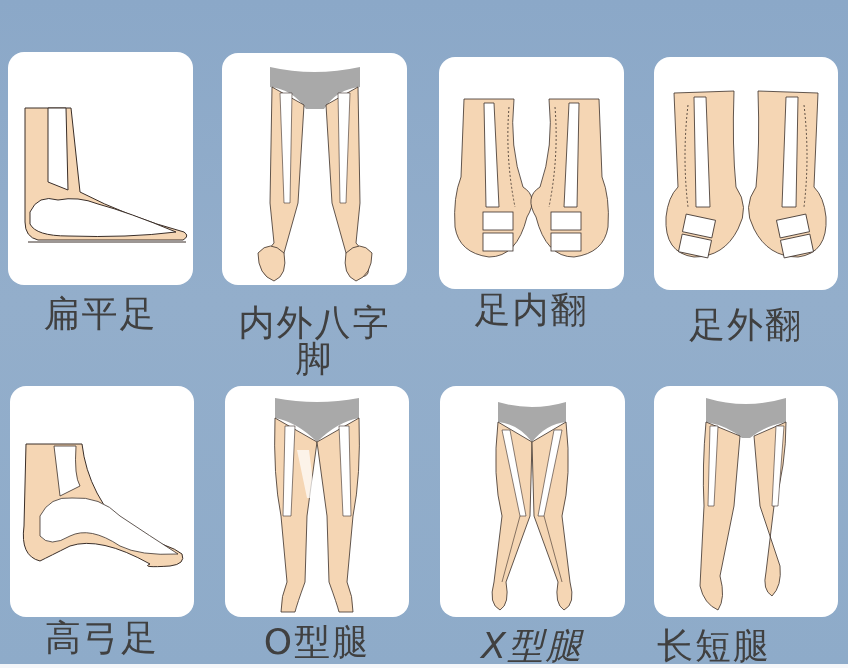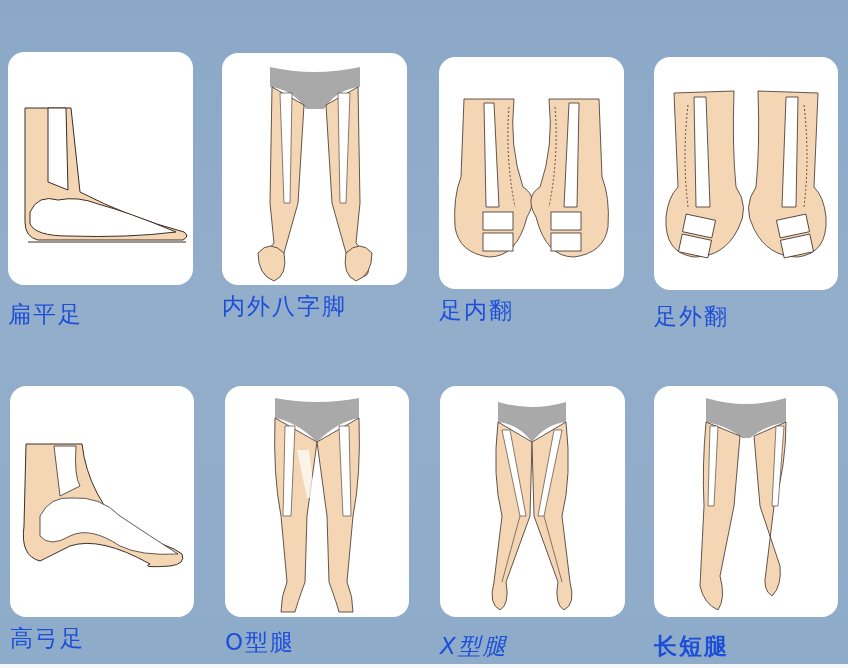--- a/index.html
+++ b/index.html
@@ -1,21 +1,21 @@
 <!DOCTYPE html>
 <html><head>
 <meta charset="utf-8">
 <style>
   html,body{margin:0;padding:0;}
   body{width:848px;height:668px;position:relative;overflow:hidden;
     background:linear-gradient(180deg,#8ba8c8 0%,#93aecb 45%,#8eabc9 100%);
     font-family:"DejaVu Sans","Liberation Sans",sans-serif;}
   .card{position:absolute;background:#fff;border-radius:16px;overflow:hidden;}
   .card svg{position:absolute;left:0;top:0;width:100%;height:100%;}
-  .label{position:absolute;text-align:left;color:#1d4ed8;font-size:23px;letter-spacing:2px;line-height:36px;}
+  .label{position:absolute;text-align:center;color:#404040;font-size:36px;letter-spacing:2px;line-height:36px;}
   .bottom-strip{position:absolute;left:0;right:0;bottom:0;height:4px;background:#f4f6f9;}
 </style>
 </head>
 <body>
 
 <div class="card" style="left:8px;top:52px;width:185px;height:233px;">
   <svg viewBox="0 0 185 233">
     <path d="M17 56 L17 170 Q17 185 30 188 L175 188 Q182 184 176 180 Q120 165 72 140 L63 56 Z" fill="#f5d6b4" stroke="#3a2e28" stroke-width="1"></path>
     <path d="M40 56 L40 130 L60 138 L58 56 Z" fill="#fff" stroke="#3a2e28" stroke-width="1"></path>
     <path d="M22 160 Q30 142 50 148 Q70 144 90 152 Q120 160 168 180 Q120 186 60 184 Q28 184 22 172 Z" fill="#fff" stroke="#3a2e28" stroke-width="1"></path>
@@ -28,21 +28,21 @@
   <svg viewBox="0 0 185 232">
     <path d="M48 14 Q92 24 138 14 L138 34 Q115 36 102 56 L84 56 Q70 36 48 34 Z" fill="#a9a9a9"></path>
     <path d="M50 34 L82 52 L76 150 L62 200 Q48 232 42 220 Q36 206 52 190 L48 150 Z" fill="#f5d6b4" stroke="#3a2e28" stroke-width="0.8"></path>
     <path d="M136 34 L104 52 L110 150 L124 200 Q140 232 146 220 Q150 206 134 190 L138 150 Z" fill="#f5d6b4" stroke="#3a2e28" stroke-width="0.8"></path>
     <path d="M58 40 L70 40 L68 150 L62 150 Z" fill="#fff" stroke="#3a2e28" stroke-width="0.6"></path>
     <path d="M116 40 L128 40 L124 150 L118 150 Z" fill="#fff" stroke="#3a2e28" stroke-width="0.6"></path>
     <path d="M36 200 Q48 186 62 200 Q66 222 52 228 Q36 222 36 200 Z" fill="#f5d6b4" stroke="#3a2e28" stroke-width="0.8"></path>
     <path d="M150 200 Q138 186 124 200 Q120 222 134 228 Q150 222 150 200 Z" fill="#f5d6b4" stroke="#3a2e28" stroke-width="0.8"></path>
   </svg>
 </div>
-<div class="label" style="left:222px;top:288px;width:185px;">内外八字脚</div>
+<div class="label" style="left:222px;top:308px;width:185px;font-family:Liberation Mono, monospace;">内外八字脚</div>
 
 <div class="card" style="left:439px;top:57px;width:185px;height:232px;">
   <svg viewBox="0 0 185 232">
     <path d="M25 42 L75 42 Q70 90 84 130 Q100 140 88 160 Q78 200 50 200 Q20 196 16 170 Q14 140 22 120 Z" fill="#f5d6b4" stroke="#3a2e28" stroke-width="0.8"></path>
     <path d="M45 46 L55 46 L60 150 L47 150 Z" fill="#fff" stroke="#3a2e28" stroke-width="0.8"></path>
     <rect x="44" y="155" width="30" height="18" fill="#fff" stroke="#3a2e28" stroke-width="0.8"></rect>
     <rect x="44" y="176" width="30" height="18" fill="#fff" stroke="#3a2e28" stroke-width="0.8"></rect>
     <path d="M160 42 L110 42 Q115 90 101 130 Q85 140 97 160 Q107 200 135 200 Q165 196 169 170 Q171 140 163 120 Z" fill="#f5d6b4" stroke="#3a2e28" stroke-width="0.8"></path>
     <path d="M130 46 L140 46 L138 150 L125 150 Z" fill="#fff" stroke="#3a2e28" stroke-width="0.8"></path>
     <rect x="112" y="155" width="30" height="18" fill="#fff" stroke="#3a2e28" stroke-width="0.8"></rect>
@@ -60,21 +60,21 @@
     <rect x="30" y="160" width="30" height="18" fill="#fff" stroke="#3a2e28" stroke-width="0.8" transform="rotate(12 45 169)"></rect>
     <rect x="26" y="180" width="30" height="18" fill="#fff" stroke="#3a2e28" stroke-width="0.8" transform="rotate(12 41 189)"></rect>
     <path d="M164 36 L104 34 Q106 90 102 130 Q88 150 100 172 Q114 200 144 200 Q174 196 172 160 Q170 140 160 130 Z" fill="#f5d6b4" stroke="#3a2e28" stroke-width="0.8"></path>
     <path d="M132 40 L144 40 L142 150 L128 150 Z" fill="#fff" stroke="#3a2e28" stroke-width="0.8"></path>
     <rect x="124" y="160" width="30" height="18" fill="#fff" stroke="#3a2e28" stroke-width="0.8" transform="rotate(-12 139 169)"></rect>
     <rect x="128" y="180" width="30" height="18" fill="#fff" stroke="#3a2e28" stroke-width="0.8" transform="rotate(-12 143 189)"></rect>
     <path d="M34 48 Q28 100 34 150" fill="none" stroke="#3a2e28" stroke-width="0.8" stroke-dasharray="2 2"></path>
     <path d="M150 48 Q156 100 150 150" fill="none" stroke="#3a2e28" stroke-width="0.8" stroke-dasharray="2 2"></path>
   </svg>
 </div>
-<div class="label" style="left:654px;top:298px;width:184px;">足外翻</div>
+<div class="label" style="left:654px;top:310px;width:184px;font-family:Liberation Mono, monospace;">足外翻</div>
 
 <div class="card" style="left:10px;top:386px;width:184px;height:231px;">
   <svg viewBox="0 0 184 231">
     <path d="M16 58 L72 58 Q78 110 120 150 Q160 158 172 168 Q176 178 160 180 Q130 182 140 178 Q90 150 60 160 Q40 170 30 175 Q10 170 14 140 Z" fill="#f5d6b4" stroke="#3a2e28" stroke-width="1"></path>
     <path d="M44 60 L66 60 Q64 90 70 100 L50 110 Z" fill="#fff" stroke="#3a2e28" stroke-width="0.8"></path>
     <path d="M30 130 Q40 110 62 112 Q90 110 110 130 Q140 150 168 168 Q130 170 110 160 Q80 140 60 150 Q40 162 30 150 Z" fill="#fff" stroke="#3a2e28" stroke-width="0.8"></path>
   </svg>
 </div>
 <div class="label" style="left:10px;top:620px;width:184px;">高弓足</div>
 
@@ -104,15 +104,15 @@
 
 <div class="card" style="left:654px;top:386px;width:184px;height:231px;">
   <svg viewBox="0 0 184 231">
     <path d="M52 12 Q92 24 132 12 L132 36 Q110 40 96 52 L88 52 Q74 40 52 36 Z" fill="#a9a9a9"></path>
     <path d="M52 36 L86 50 L80 120 L66 190 Q72 212 64 224 Q50 218 46 200 L50 120 Q48 80 52 36 Z" fill="#f5d6b4" stroke="#3a2e28" stroke-width="0.8"></path>
     <path d="M132 36 L100 50 L106 120 L126 180 Q128 200 118 210 Q108 204 112 186 L120 120 Q132 80 132 36 Z" fill="#f5d6b4" stroke="#3a2e28" stroke-width="0.8"></path>
     <path d="M56 40 L64 40 L60 120 L54 120 Z" fill="#fff" stroke="#3a2e28" stroke-width="0.6"></path>
     <path d="M122 40 L130 40 L124 120 L118 120 Z" fill="#fff" stroke="#3a2e28" stroke-width="0.6"></path>
   </svg>
 </div>
-<div class="label" style="left:654px;top:628px;width:184px;font-weight:bold;">长短腿</div>
+<div class="label" style="left:622px;top:628px;width:184px;">长短腿</div>
 
 <div class="bottom-strip"></div>
 
 </body></html>

